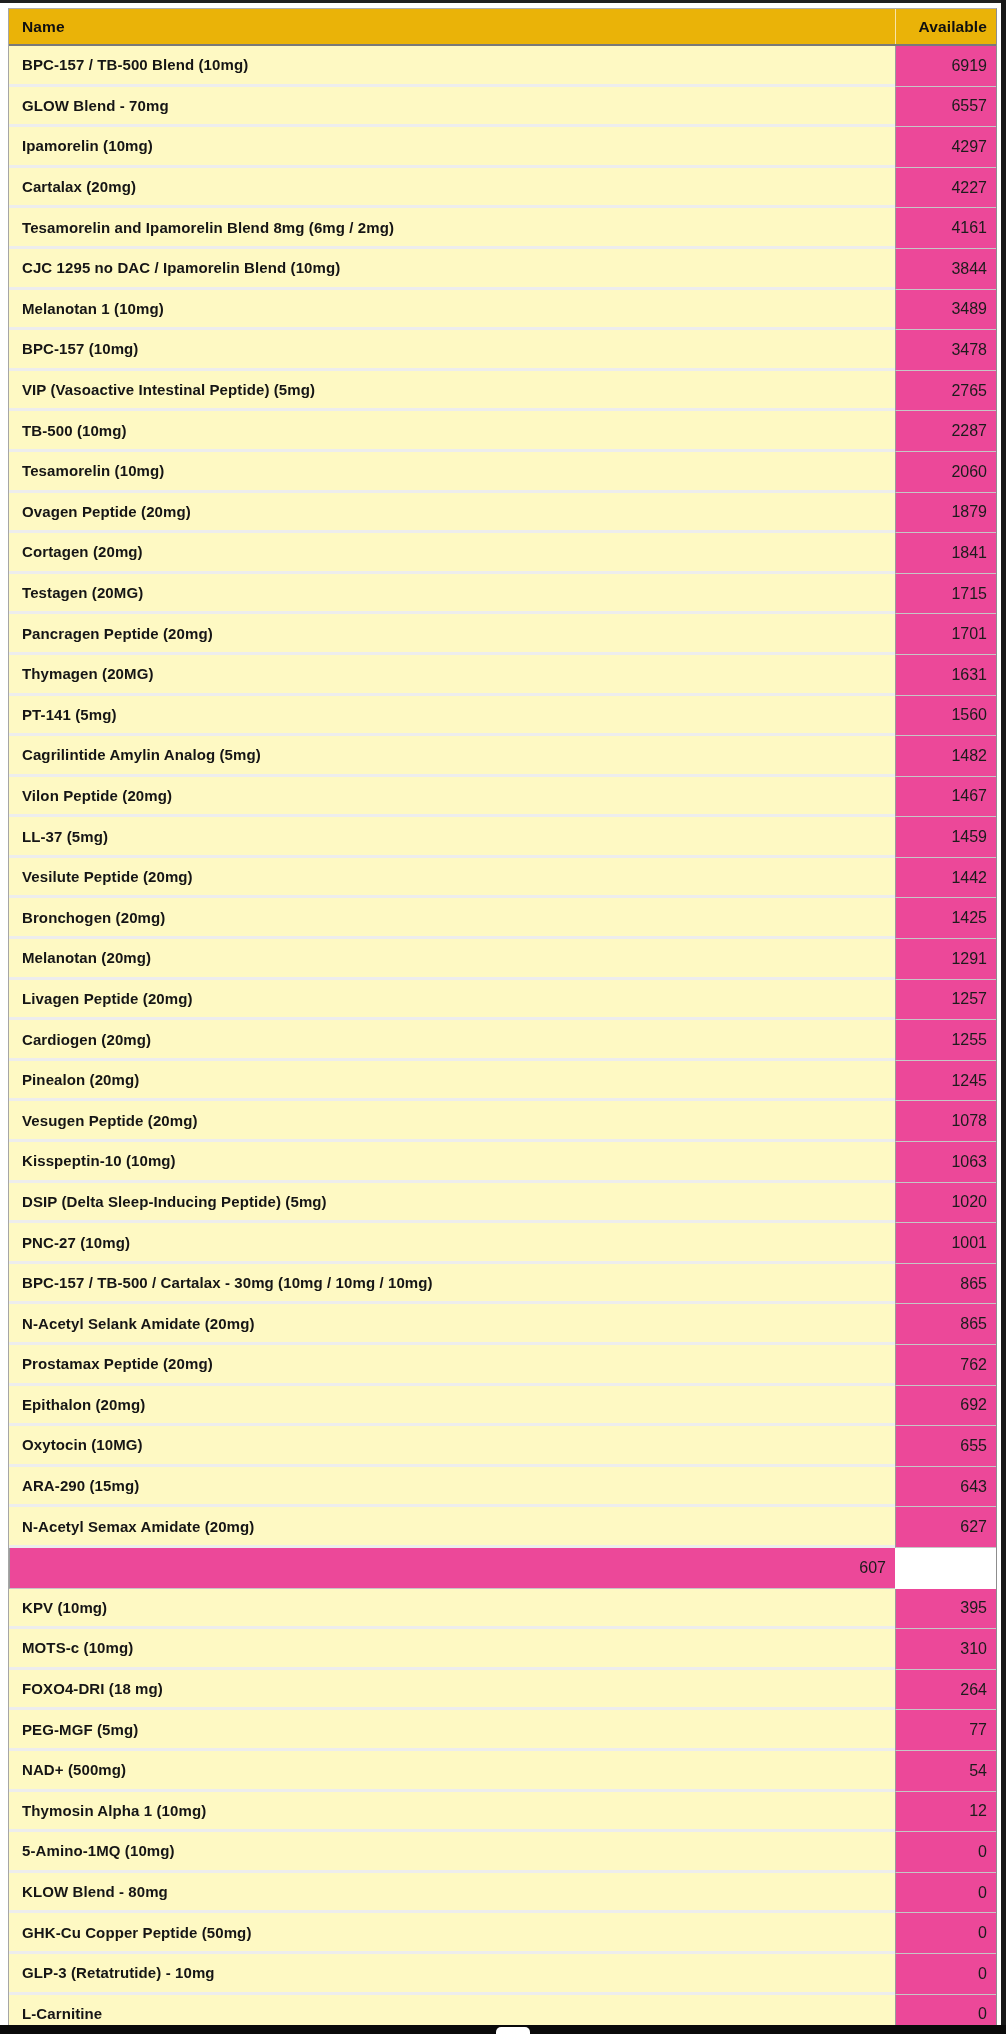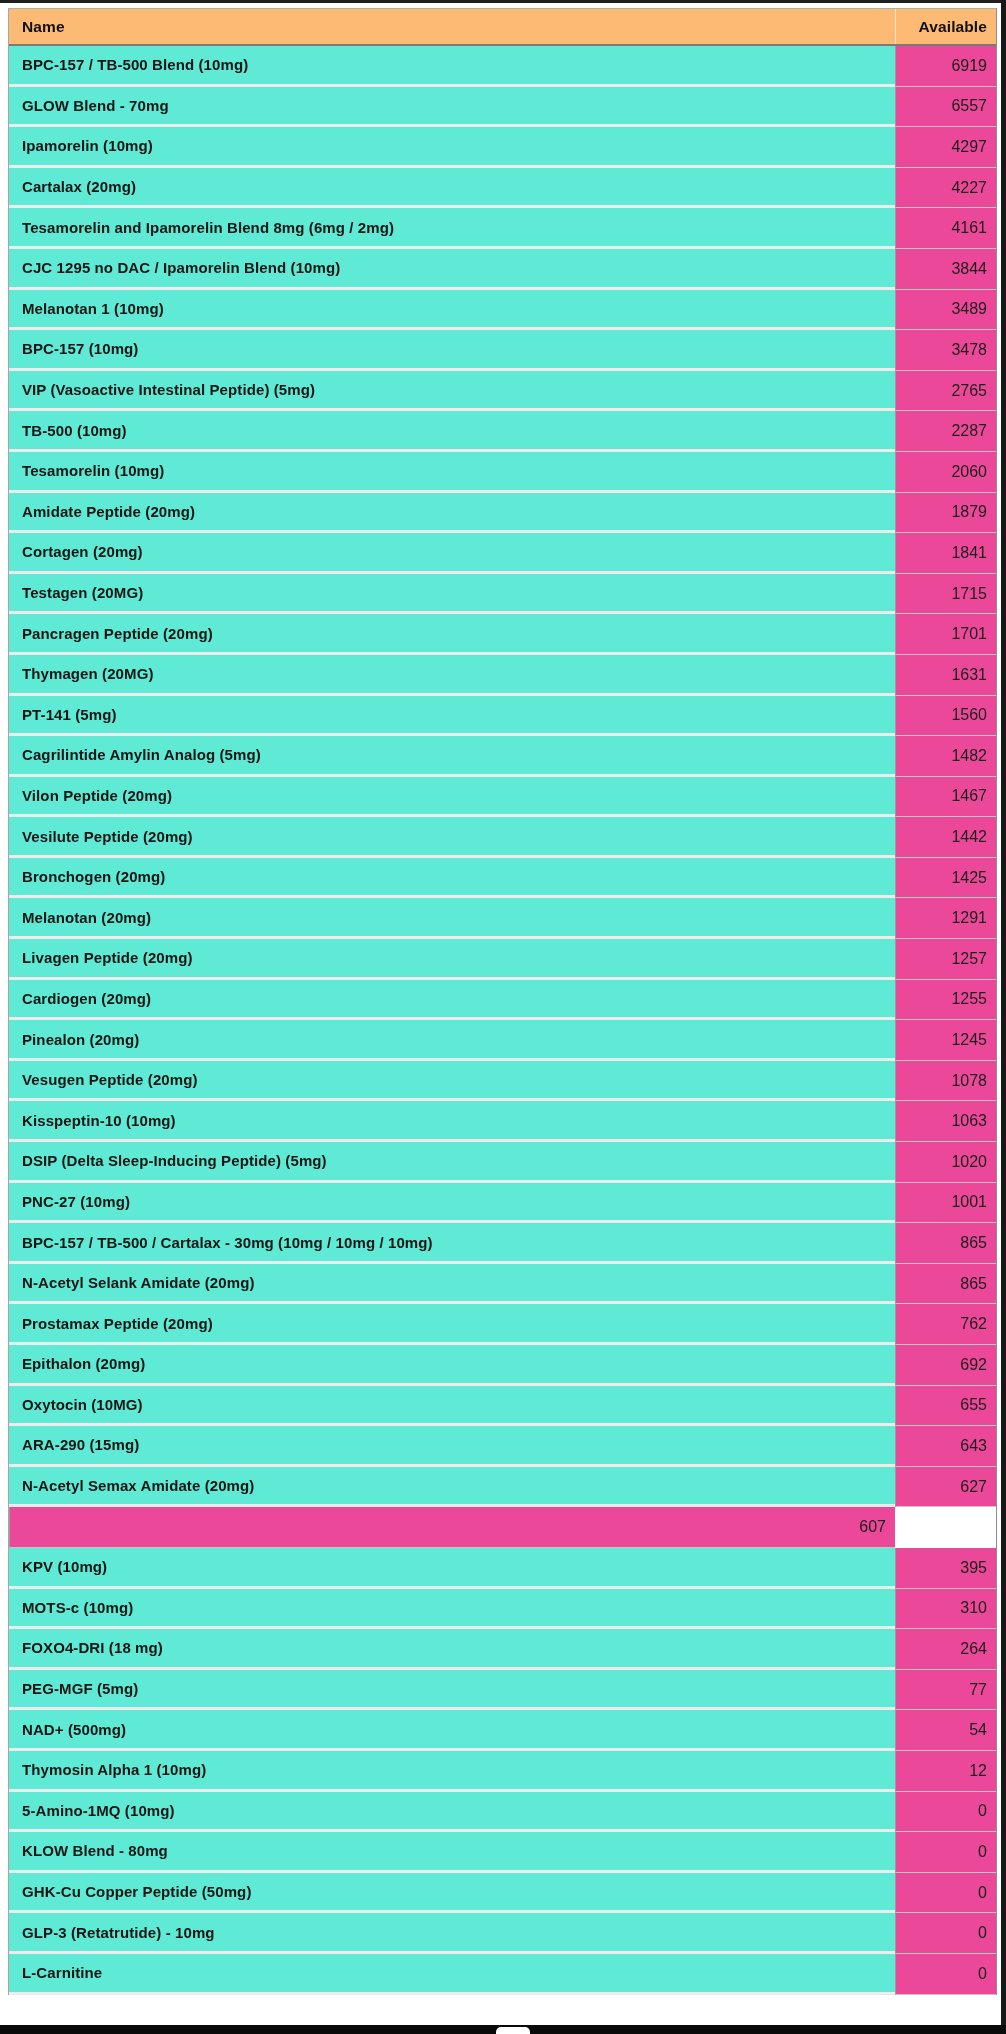--- a/index.html
+++ b/index.html
@@ -24,21 +24,21 @@
     width: 989px;
     border-top: 1px solid #aeaeae;
     border-left: 1px solid #a6a6a6;
     border-right: 1px solid #8d8d8d;
     box-sizing: border-box;
   }
   .thead {
     display: grid;
     grid-template-columns: 886px 1fr;
     height: 37px;
-    background: #fdba74;
+    background: #eab308;
     border-bottom: 2px solid #7a7a7a;
     box-sizing: border-box;
   }
   .th {
     display: flex; align-items: center;
     font-weight: bold; font-size: 15.5px; color: #101010;
     letter-spacing: 0.1px;
     padding-left: 16px;
   }
   .th.name { padding-left: 13px; }
@@ -51,21 +51,21 @@
     grid-template-columns: 886px 1fr;
     height: 40.6px;
     box-sizing: border-box;
   }
   .cell {
     display: flex; align-items: center;
     box-sizing: border-box;
     overflow: hidden; white-space: nowrap;
   }
   .cell.name {
-    background: #5eead4;
+    background: #fef9c3;
     border-bottom: 3px solid #ededed;
     padding-left: 13px;
     font-weight: bold; font-size: 15px; color: #151515;
     letter-spacing: 0.1px;
   }
   .cell.avail {
     background: #ec4899;
     border-left: 1px solid #9b9b9b;
     border-bottom: 1px solid #c6c6c6;
     justify-content: flex-end; padding-right: 9px;
@@ -133,21 +133,21 @@
       </div>
       <div class="row">
         <div class="cell name">TB-500 (10mg)</div>
         <div class="cell avail">2287</div>
       </div>
       <div class="row">
         <div class="cell name">Tesamorelin (10mg)</div>
         <div class="cell avail">2060</div>
       </div>
       <div class="row">
-        <div class="cell name">Amidate Peptide (20mg)</div>
+        <div class="cell name">Ovagen Peptide (20mg)</div>
         <div class="cell avail">1879</div>
       </div>
       <div class="row">
         <div class="cell name">Cortagen (20mg)</div>
         <div class="cell avail">1841</div>
       </div>
       <div class="row">
         <div class="cell name">Testagen (20MG)</div>
         <div class="cell avail">1715</div>
       </div>
@@ -163,20 +163,24 @@
         <div class="cell name">PT-141 (5mg)</div>
         <div class="cell avail">1560</div>
       </div>
       <div class="row">
         <div class="cell name">Cagrilintide Amylin Analog (5mg)</div>
         <div class="cell avail">1482</div>
       </div>
       <div class="row">
         <div class="cell name">Vilon Peptide (20mg)</div>
         <div class="cell avail">1467</div>
+      </div>
+      <div class="row">
+        <div class="cell name">LL-37 (5mg)</div>
+        <div class="cell avail">1459</div>
       </div>
       <div class="row">
         <div class="cell name">Vesilute Peptide (20mg)</div>
         <div class="cell avail">1442</div>
       </div>
       <div class="row">
         <div class="cell name">Bronchogen (20mg)</div>
         <div class="cell avail">1425</div>
       </div>
       <div class="row">

